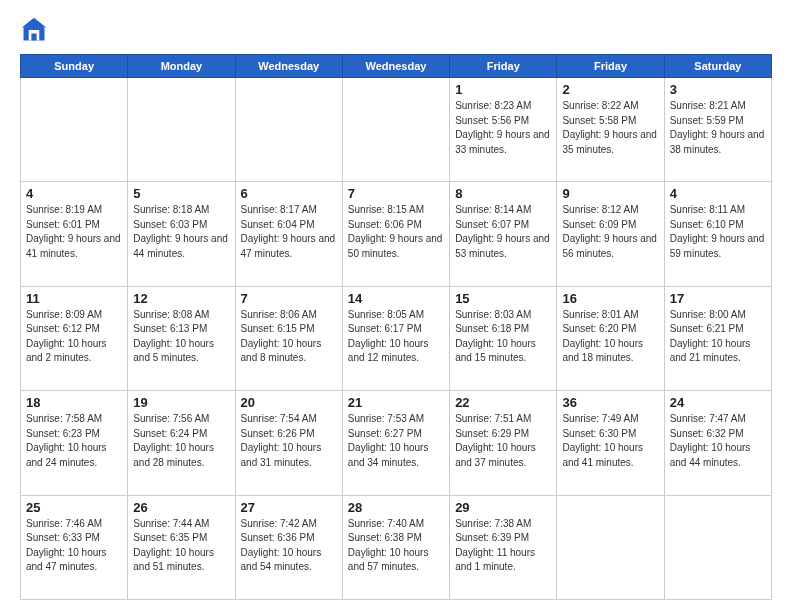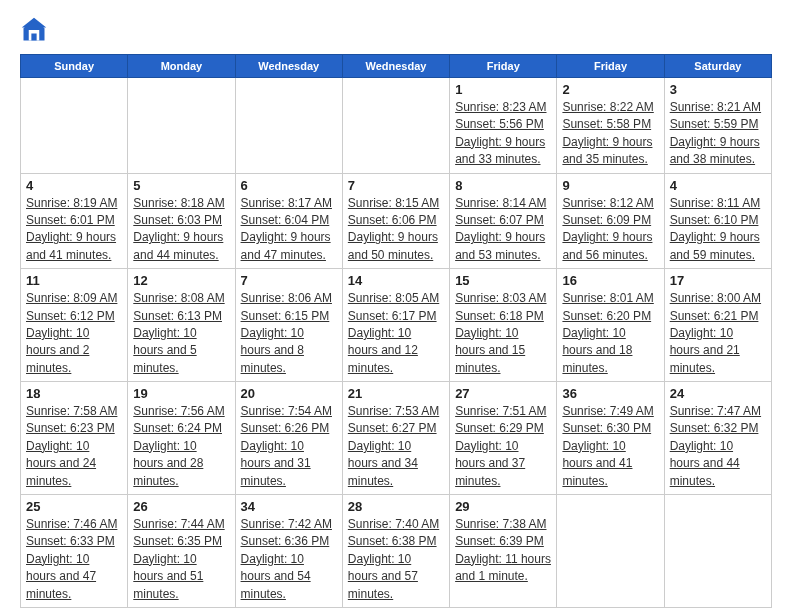--- a/index.html
+++ b/index.html
@@ -69,24 +69,23 @@
       width: calc(100%/7);
     }
     .day-number {
       font-size: 13px;
       font-weight: bold;
       color: #222;
       display: block;
       margin-bottom: 2px;
     }
     .day-info {
-      font-size: 12px;
+      font-size: 10px;
       line-height: 1.45;
       color: #333;
-      text-decoration: underline;
     }
   </style>
 </head>
 <body>
 
 <div class="page">
   <div class="header">
     <div class="logo">
       <svg class="logo-icon" viewBox="0 0 32 32">
         <polygon points="16,4 28,14 28,28 4,28 4,14" fill="#2563c7"></polygon>
@@ -209,21 +208,21 @@
           </td>
           <td>
             <span class="day-number">20</span>
             <div class="day-info">Sunrise: 7:54 AM<br>Sunset: 6:26 PM<br>Daylight: 10 hours and 31 minutes.</div>
           </td>
           <td>
             <span class="day-number">21</span>
             <div class="day-info">Sunrise: 7:53 AM<br>Sunset: 6:27 PM<br>Daylight: 10 hours and 34 minutes.</div>
           </td>
           <td>
-            <span class="day-number">27</span>
+            <span class="day-number">22</span>
             <div class="day-info">Sunrise: 7:51 AM<br>Sunset: 6:29 PM<br>Daylight: 10 hours and 37 minutes.</div>
           </td>
           <td>
             <span class="day-number">36</span>
             <div class="day-info">Sunrise: 7:49 AM<br>Sunset: 6:30 PM<br>Daylight: 10 hours and 41 minutes.</div>
           </td>
           <td>
             <span class="day-number">24</span>
             <div class="day-info">Sunrise: 7:47 AM<br>Sunset: 6:32 PM<br>Daylight: 10 hours and 44 minutes.</div>
           </td>
@@ -231,21 +230,21 @@
         <tr style="height: 88px;">
           <td>
             <span class="day-number">25</span>
             <div class="day-info">Sunrise: 7:46 AM<br>Sunset: 6:33 PM<br>Daylight: 10 hours and 47 minutes.</div>
           </td>
           <td>
             <span class="day-number">26</span>
             <div class="day-info">Sunrise: 7:44 AM<br>Sunset: 6:35 PM<br>Daylight: 10 hours and 51 minutes.</div>
           </td>
           <td>
-            <span class="day-number">34</span>
+            <span class="day-number">27</span>
             <div class="day-info">Sunrise: 7:42 AM<br>Sunset: 6:36 PM<br>Daylight: 10 hours and 54 minutes.</div>
           </td>
           <td>
             <span class="day-number">28</span>
             <div class="day-info">Sunrise: 7:40 AM<br>Sunset: 6:38 PM<br>Daylight: 10 hours and 57 minutes.</div>
           </td>
           <td>
             <span class="day-number">29</span>
             <div class="day-info">Sunrise: 7:38 AM<br>Sunset: 6:39 PM<br>Daylight: 11 hours and 1 minute.</div>
           </td>

